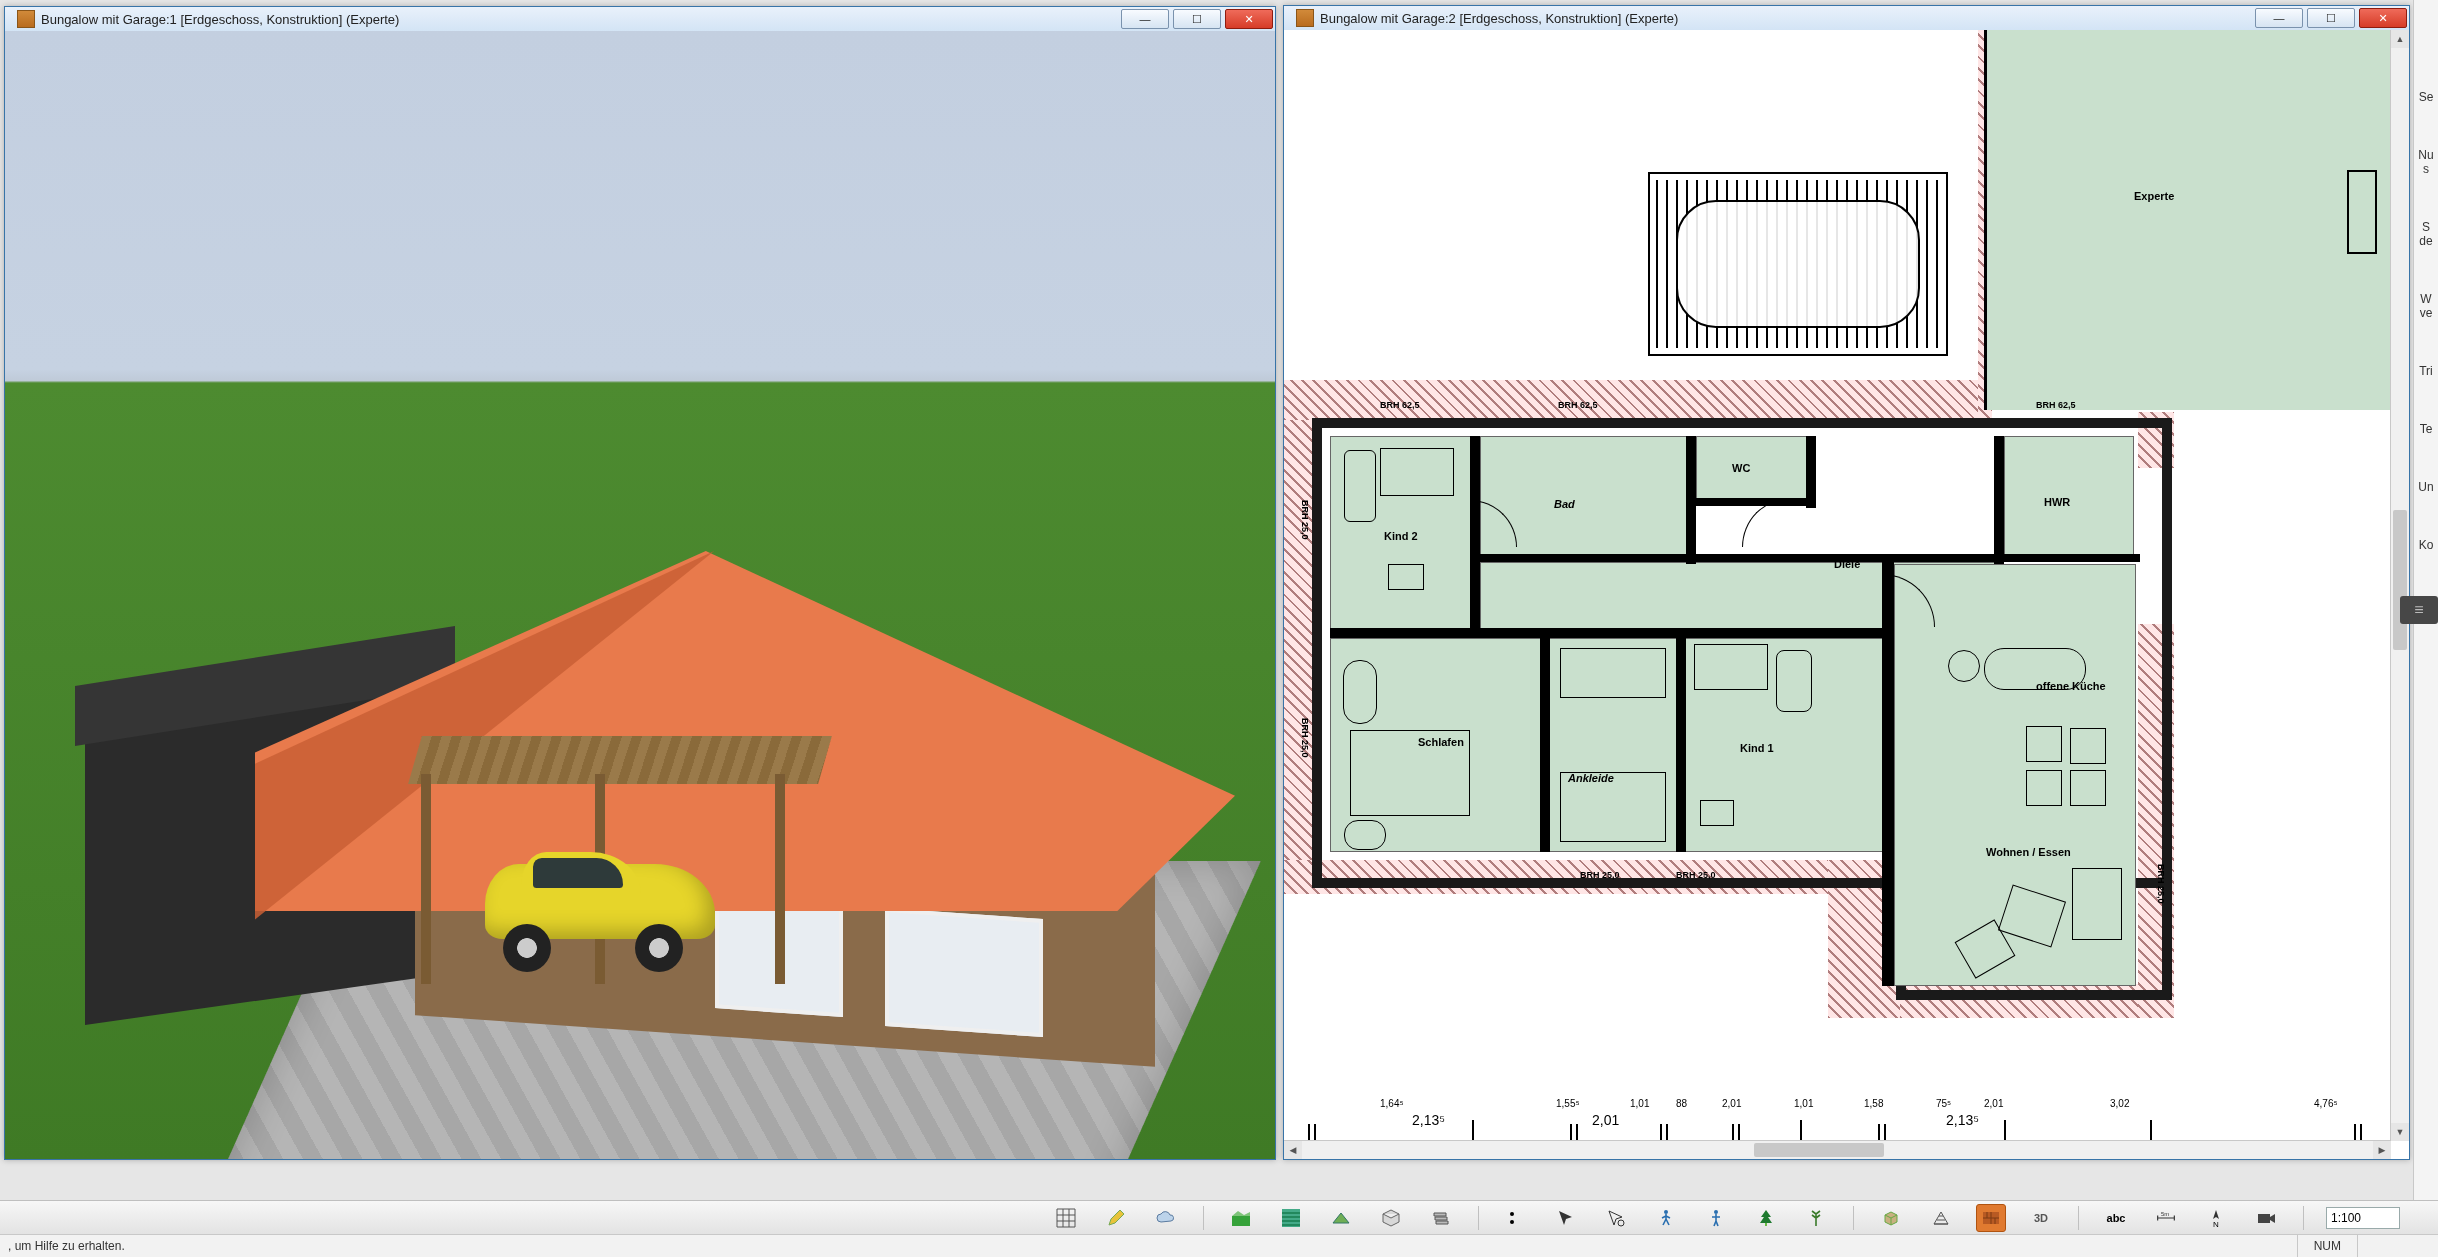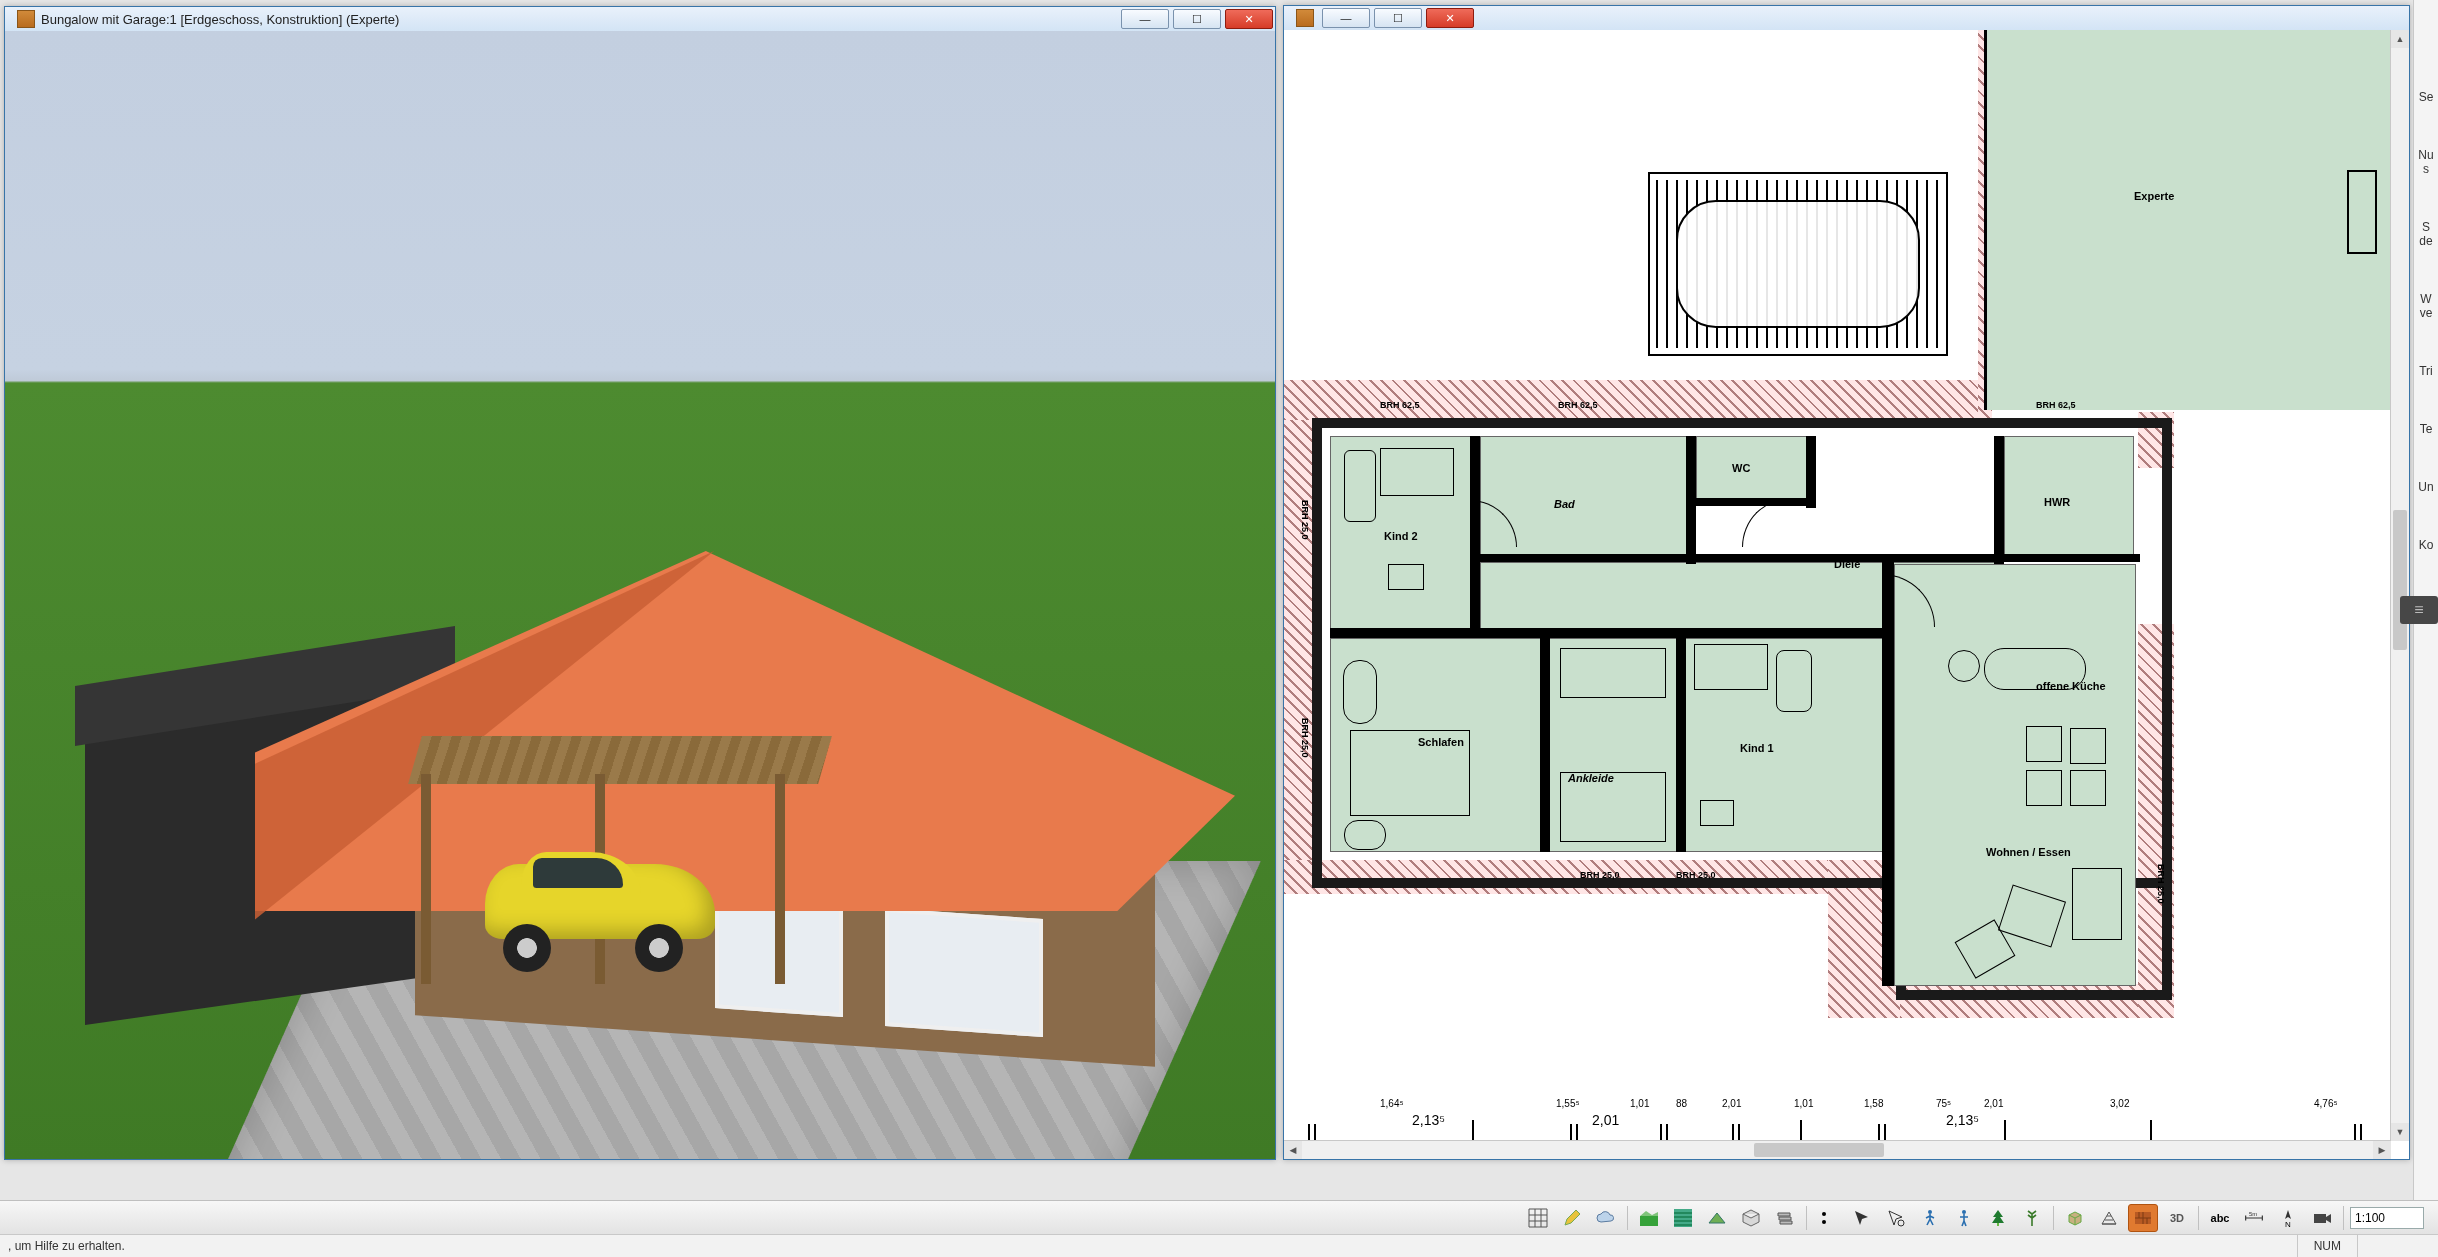--- a/index.html
+++ b/index.html
@@ -243,21 +243,21 @@
     position:absolute; left:-14px; top:596px; width:38px; height:28px;
     background:#474747; border-radius:3px; color:#bbb; font-size:16px;
     display:flex; align-items:center; justify-content:center;
   }
 
   
   .bottom-toolbar {
     position:absolute; left:0; right:0; top:1200px; height:34px;
     background:linear-gradient(#f7f7f7,#e2e2e2);
     border-top:1px solid #bfbfbf;
-    display:flex; align-items:center; padding:0 0; gap:4px;
+    display:flex; align-items:center; padding:0 8px; gap:20px;
   }
   .tbtn {
     width:28px; height:26px; border:1px solid transparent; border-radius:3px;
     display:flex; align-items:center; justify-content:center;
     cursor:default; font-size:15px;
   }
   .tbtn svg { width:20px; height:20px; }
   .tsep { width:1px; height:24px; background:#c0c0c0; margin:0 2px; }
   .tbtn.active { background:#e07a30; border-color:#b05310; }
 
@@ -325,20 +325,21 @@
             </div>
           </div>
         </div>
       </div>
     </div>
   </div>
 
   <div id="win2" class="mdi-window">
     <div class="titlebar">
       <div class="app-icon"></div>
+      <div class="title-text">Bungalow mit Garage:2 [Erdgeschoss, Konstruktion] (Experte)</div>
       <div class="win-btns">
         <div class="win-btn">—</div>
         <div class="win-btn">☐</div>
         <div class="win-btn close">✕</div>
       </div>
     </div>
     <div class="client">
       <div id="plan-wrap">
         <div class="plan">
 

